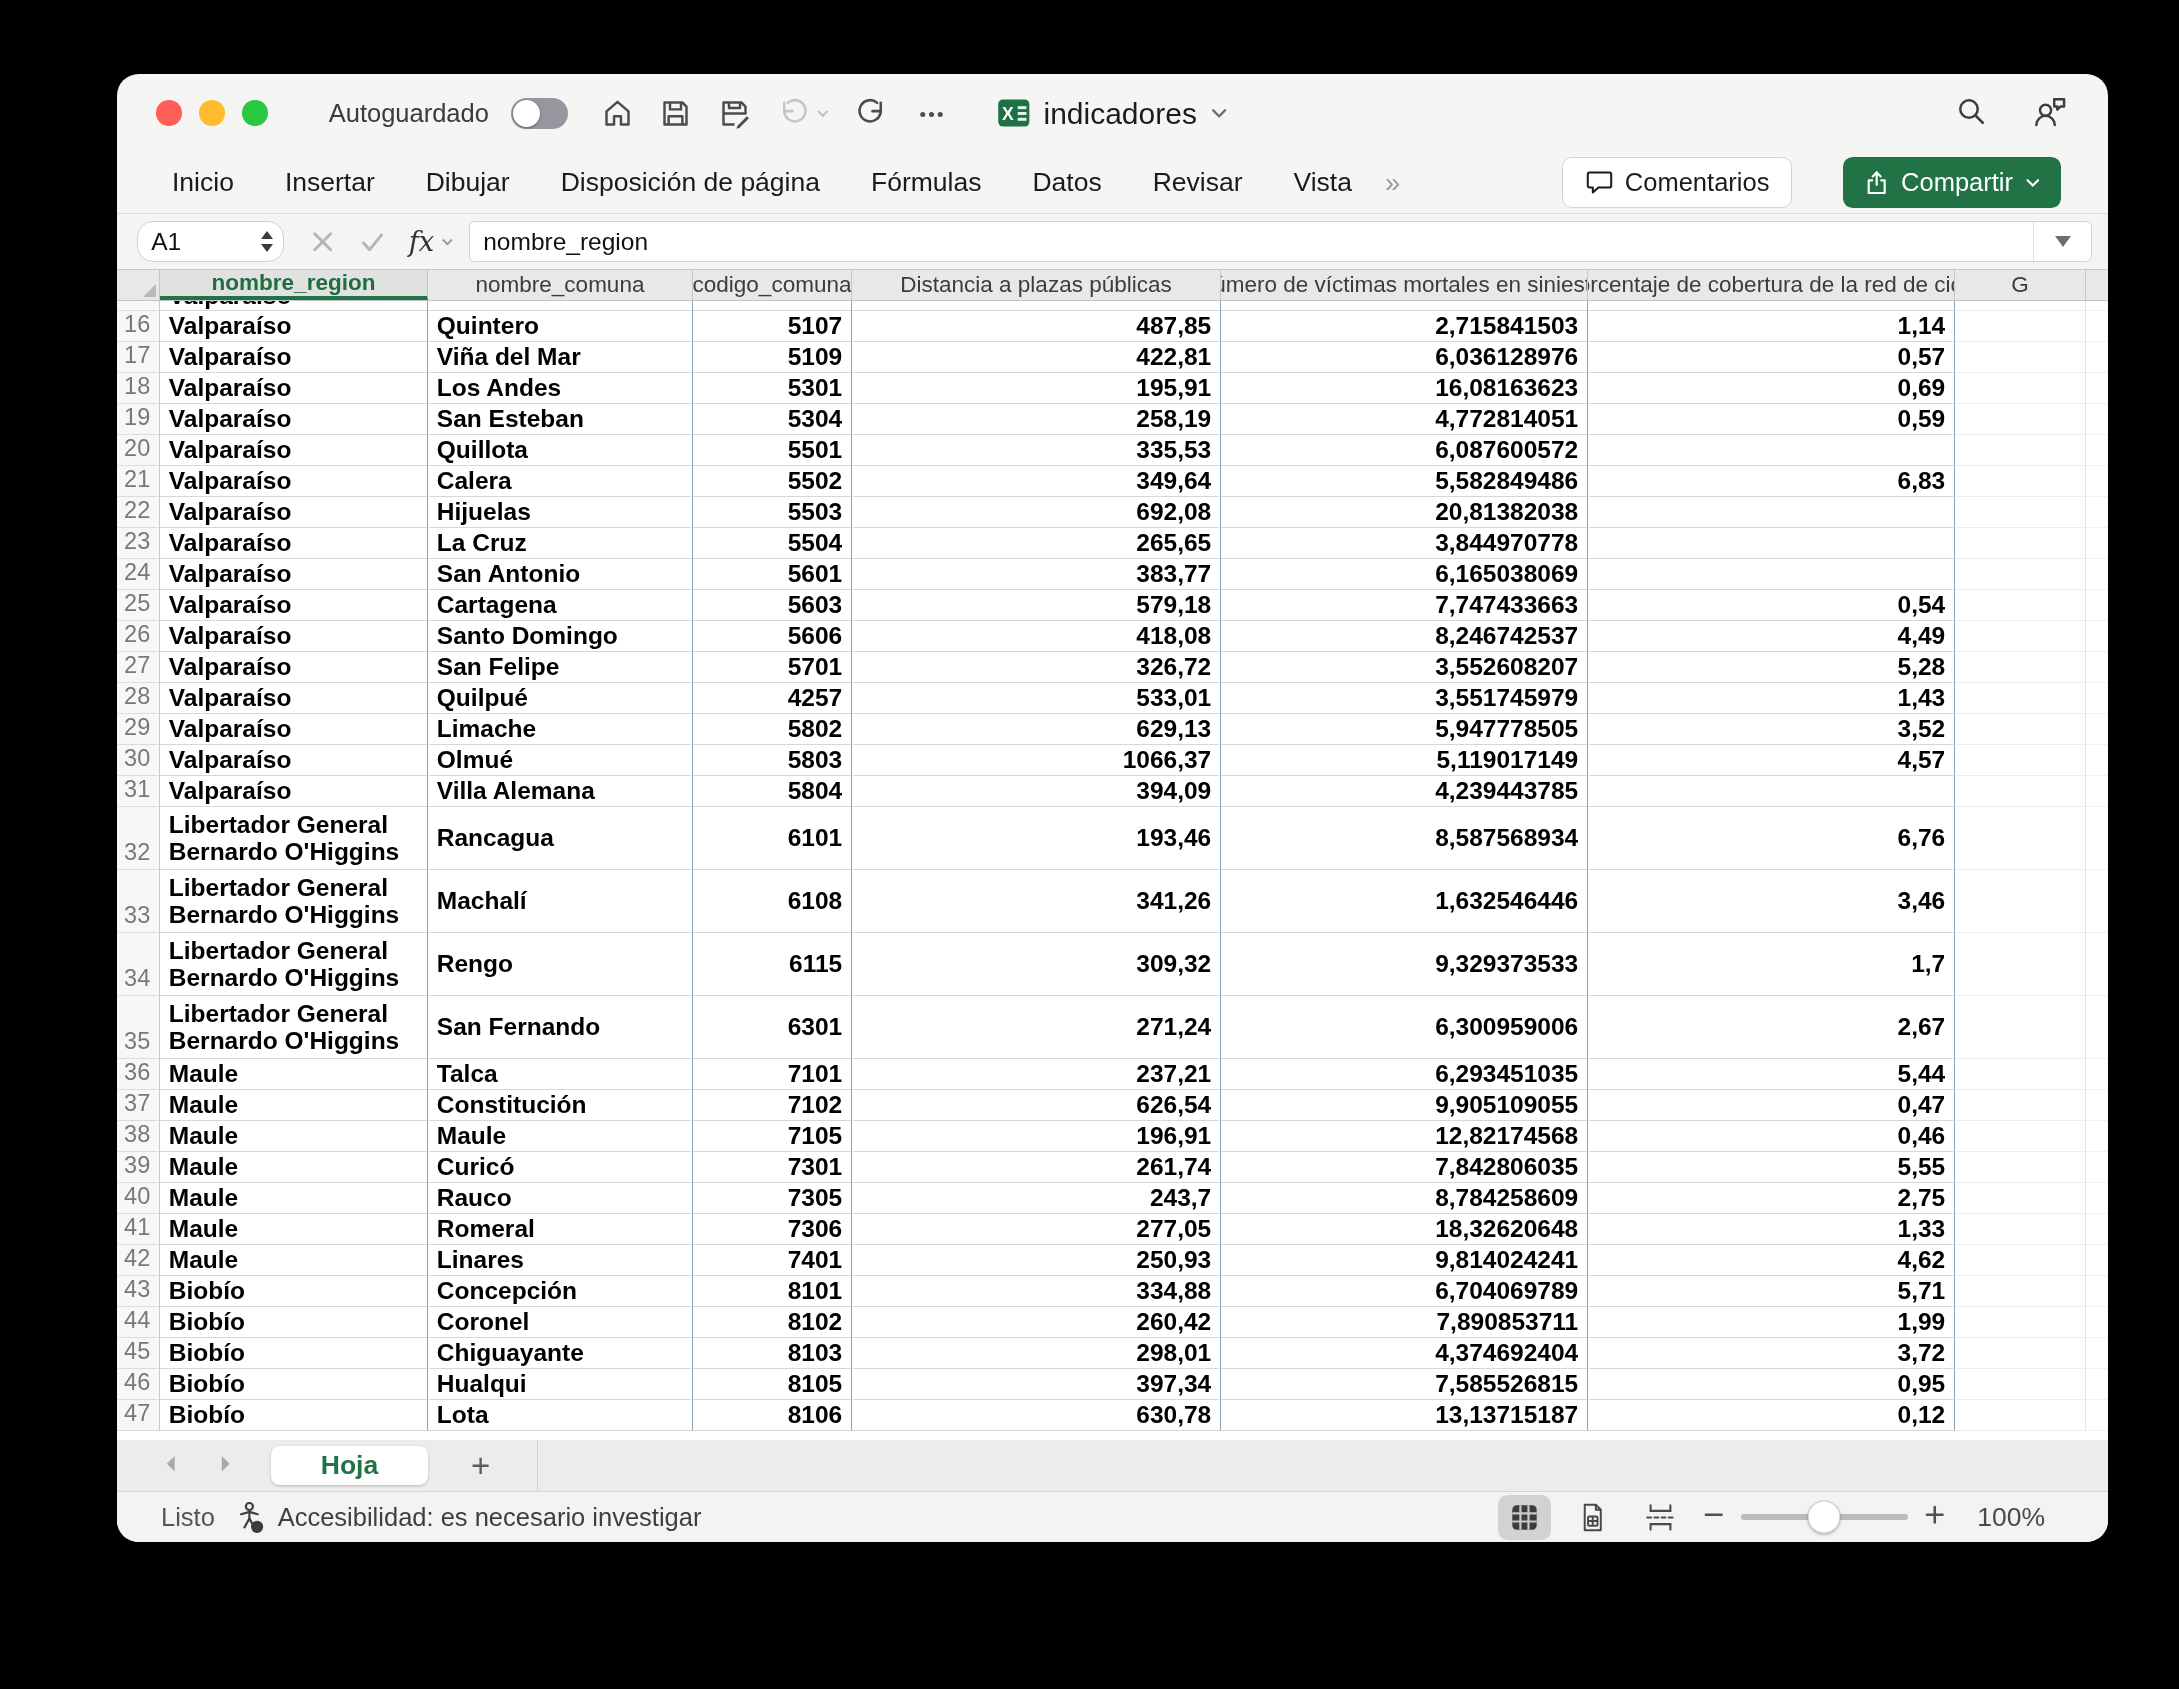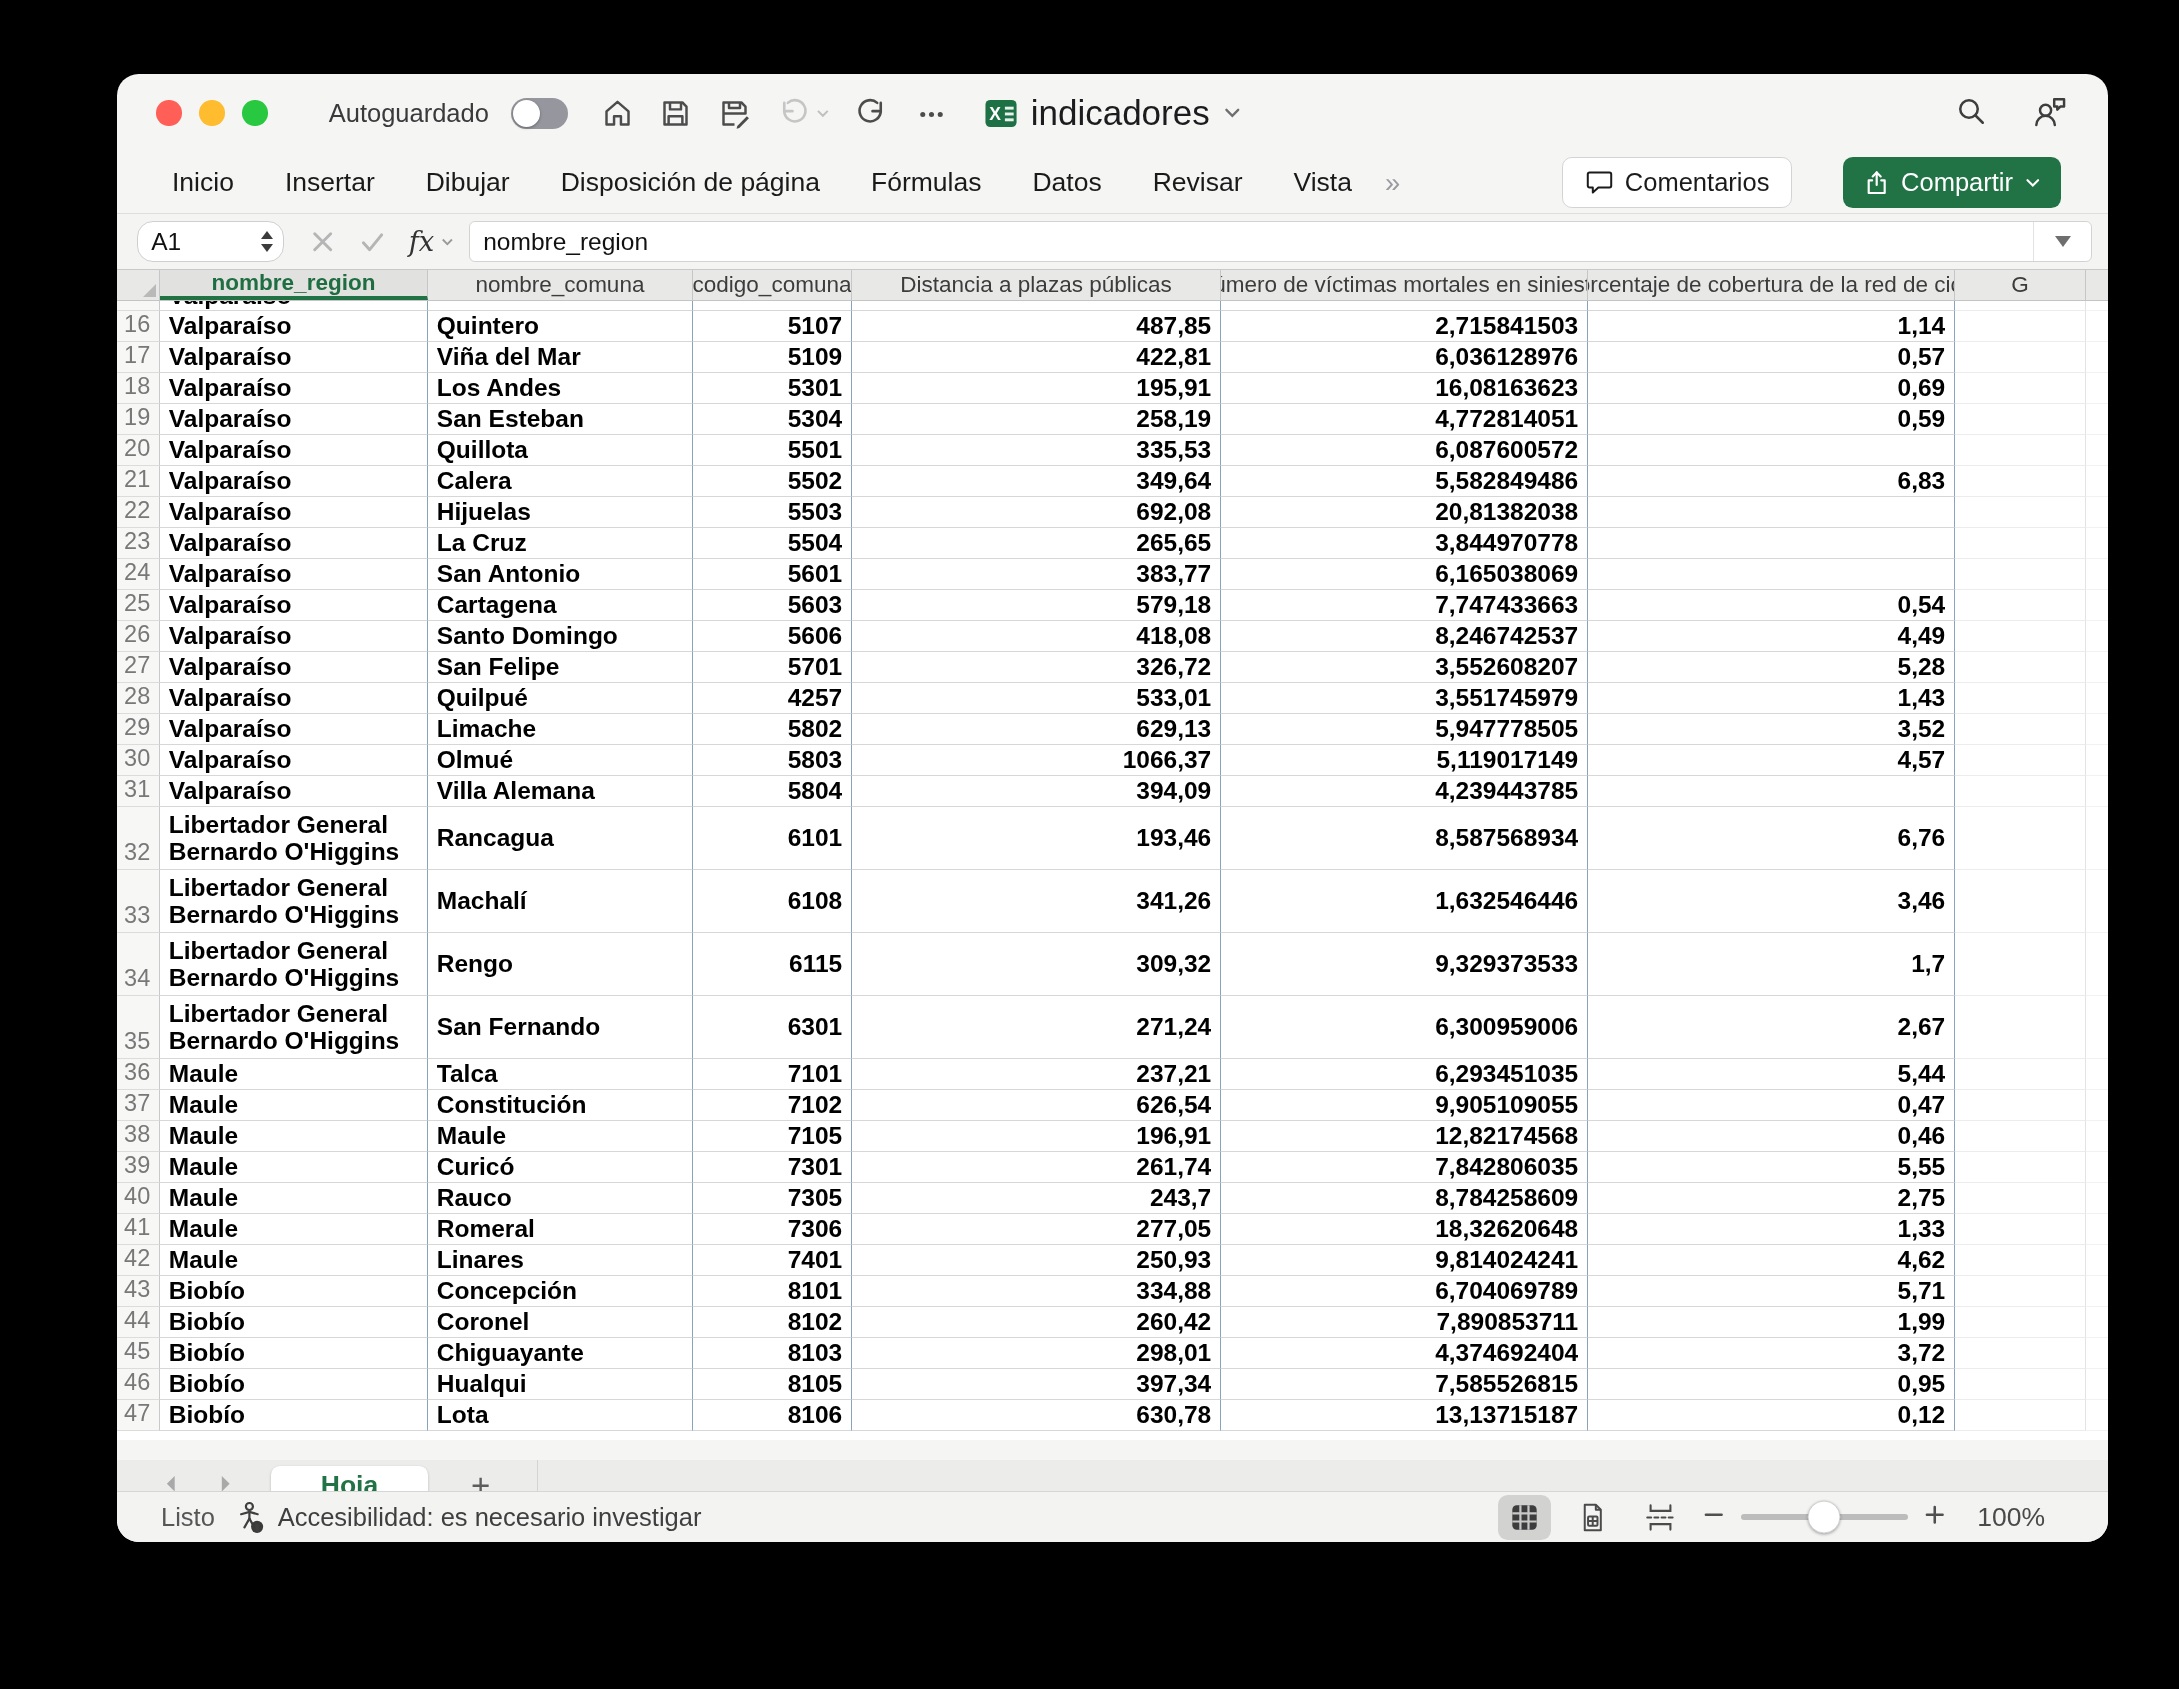--- a/index.html
+++ b/index.html
@@ -18,21 +18,21 @@
   .autosave-label { margin-left:61px; font-size:25.5px; color:#3a3a3c; }
   .toggle { margin-left:21.6px; width:57px; height:31px; border-radius:15.7px; background:#96969e; position:relative; }
   .knob { position:absolute; left:2px; top:2px; width:27.4px; height:27.4px; border-radius:50%; background:#fff;
     box-shadow:0 1px 2.9px rgba(0,0,0,.35); }
   .tb-icons { display:flex; align-items:center; gap:25.5px; margin-left:33px; }
   .tb-icons svg { display:block; }
   .undo-group { display:flex; align-items:center; gap:5.9px; }
   .doc-center { position:absolute; left:50%; top:50%; transform:translate(-50%,-50%);
     display:flex; align-items:center; gap:12.7px; }
   .xl-badge { width:35px; height:35px; }
-  .doc-title { font-size:35px; color:#1c1c1e; }
+  .doc-title { font-size:30px; color:#1c1c1e; }
   .tb-right { margin-left:auto; display:flex; align-items:center; gap:43px; }
 
   
   .ribbon { position:absolute; top:78px; left:0; right:0; height:61px; display:flex; align-items:center; }
   .rtabs { display:flex; align-items:center; gap:51px; margin-left:55px; }
   .rtab { font-size:26.5px; color:#1a1a1a; cursor:default; }
   .roverflow { font-size:27.4px; color:#9a9aa0; margin-left:33px; }
   .btn-comments { position:absolute; right:316px; top:4.9px; height:51px; display:flex; align-items:center;
     gap:10.8px; padding:0 21.6px; background:#fff; border:1px solid #d3d3d3; border-radius:9.8px;
     font-size:25.5px; color:#1b1b1b; }
@@ -84,21 +84,21 @@
     font-weight:400; font-size:23.5px; }
   .grow.tall .c-a { white-space:normal; line-height:27px; }
   .cell.c-g { border-right:1px solid #e3e3e3; border-bottom:1px solid #ececec; }
   .cell.c-fill { border-right:none; border-bottom:1px solid #f2f2f2; }
   .partial { height:9.8px; overflow:hidden; }
   .partial .c-a { align-items:flex-start; }
   .partial .c-a span { margin-top:-18.6px; display:block; }
 
   
   .tabbar { position:absolute; top:1366px; left:0; right:0; height:51px; background:#ececeb;
-    display:flex; align-items:center;margin-top:20px; }
+    display:flex; align-items:center; }
   .nav-arrows { display:flex; align-items:center; gap:29px; margin-left:43px; }
   .sheet-tab { margin-left:35px; width:157px; height:39px; background:#fff; border-radius:8.8px;
     box-shadow:0 1px 2.9px rgba(0,0,0,.22); display:flex; align-items:center; justify-content:center;
     font-size:26.5px; font-weight:700; color:#217346; }
   .add-sheet { margin-left:43px; font-size:33px; color:#5c5c5c; line-height:1; }
   .tab-divider { margin-left:47px; width:1px; height:51px; background:#d4d4d3; }
 
   
   .statusbar { position:absolute; top:1417px; left:0; right:0; height:51px; background:#f3f3f2;
     border-top:1px solid #d6d6d6; display:flex; align-items:center; }

